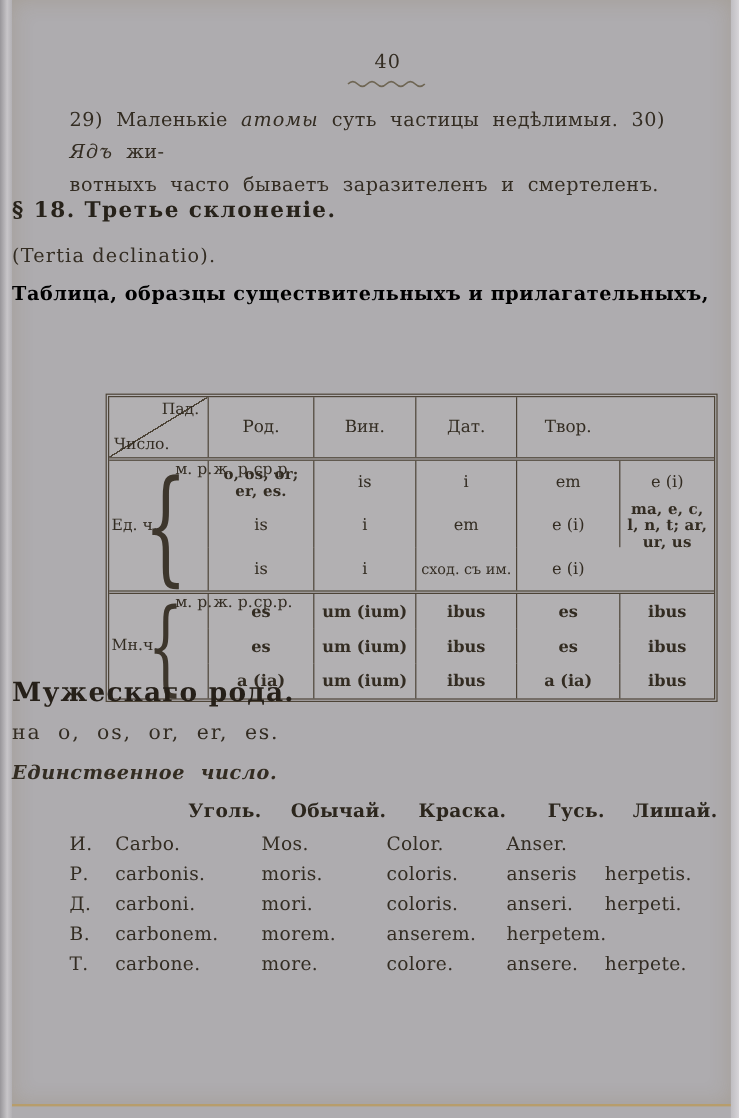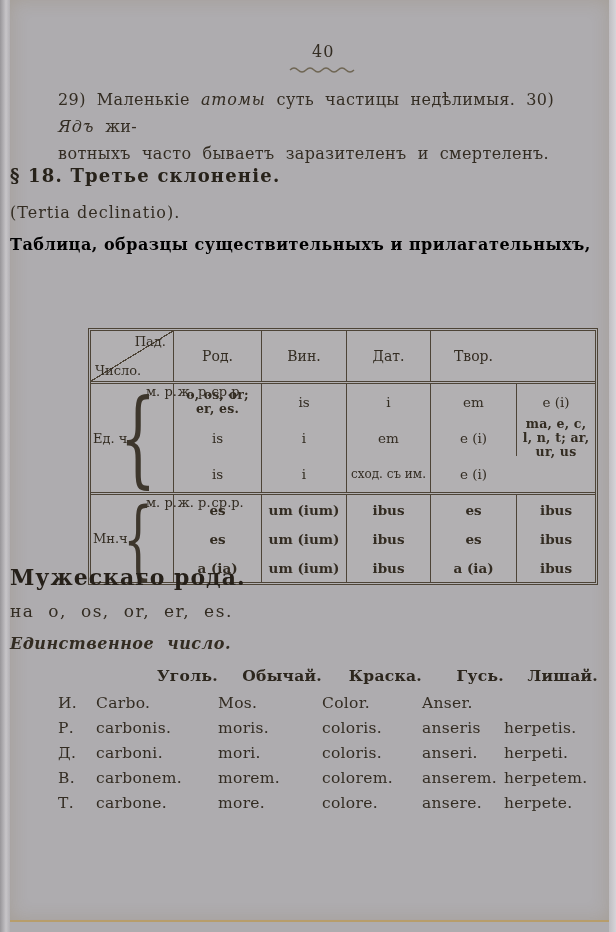--- a/index.html
+++ b/index.html
@@ -221,21 +221,20 @@
       <div class="pc">carboni.</div>
       <div class="pc">mori.</div>
       <div class="pc">coloris.</div>
       <div class="pc">anseri.</div>
       <div class="pc">herpeti.</div>
     </div>
     <div class="prow">
       <div class="pc">В.</div>
       <div class="pc">carbonem.</div>
       <div class="pc">morem.</div>
-      <div class="pc">colorem.</div>
       <div class="pc">anserem.</div>
       <div class="pc">herpetem.</div>
     </div>
     <div class="prow">
       <div class="pc">Т.</div>
       <div class="pc">carbone.</div>
       <div class="pc">more.</div>
       <div class="pc">colore.</div>
       <div class="pc">ansere.</div>
       <div class="pc">herpete.</div>

